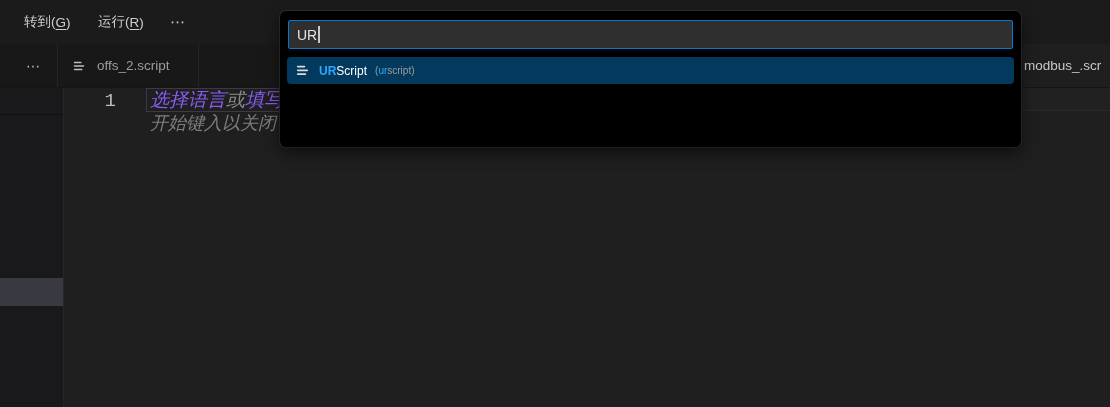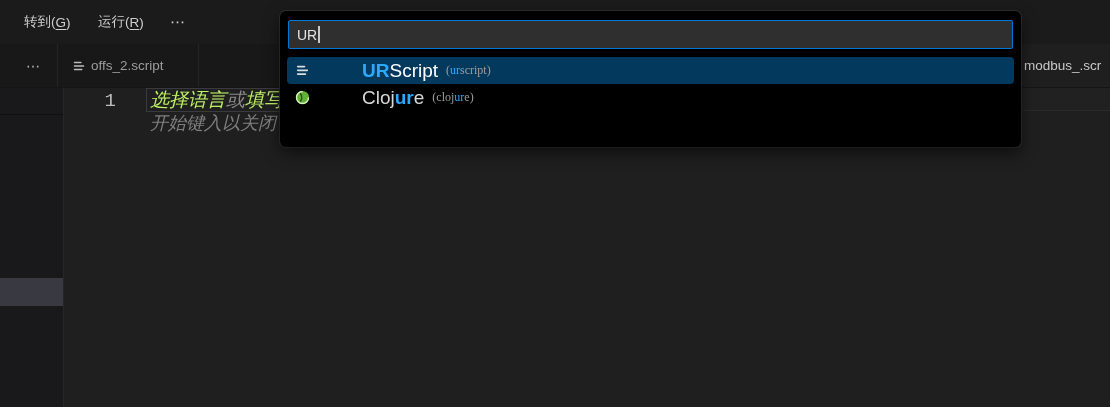--- a/index.html
+++ b/index.html
@@ -13,60 +13,60 @@
   .menu-item{position:absolute;top:0;height:44px;display:flex;align-items:center;
     font-size:13.5px;color:#cfcfcf;padding:0 10px;cursor:default;}
   .menu-item .mn{text-decoration:underline;text-underline-offset:2px;}
   .menu-frag{position:absolute;left:-4px;top:0;height:44px;display:flex;align-items:center;font-size:13.5px;color:#cfcfcf;}
   .menu-more{position:absolute;left:162px;top:0;height:44px;display:flex;align-items:center;
     font-size:15px;letter-spacing:2px;color:#cfcfcf;padding:0 8px;}
   
   .tabbar{position:absolute;left:0;top:44px;width:1110px;height:44px;background:#181818;border-bottom:1px solid #151515;box-sizing:border-box;}
   .tab-more{position:absolute;left:18px;top:0;height:43px;display:flex;align-items:center;
     font-size:14px;letter-spacing:1.5px;color:#b9b9b9;padding:0 8px;}
-  .tab{position:absolute;top:0;height:43px;display:flex;align-items:center;gap:5px;
+  .tab{position:absolute;top:0;height:43px;display:flex;align-items:center;gap:11px;
     font-size:13.5px;color:#9d9d9d;padding:0 14px;box-sizing:border-box;
     border-left:1px solid #252525;border-right:1px solid #252525;overflow:hidden;white-space:nowrap;}
   .tab .ticon{display:flex;align-items:center;color:#bdbdbd;flex:0 0 auto;}
   .tab1{left:57px;width:142px;}
   .tab2{left:198px;width:130px;border-right:none;}
   .tab3{left:1012px;width:110px;background:#1f1f1f;color:#c9c9c9;border-left:none;border-right:none;padding-left:12px;}
   
   .leftrail{position:absolute;left:0;top:88px;width:63px;height:319px;background:#19191b;}
   .rail-divider{position:absolute;left:0;top:26px;width:63px;height:1px;background:#101010;}
   .rail-thumb{position:absolute;left:0;top:190px;width:63px;height:28px;background:#393941;}
   .gutter-divider{position:absolute;left:63px;top:88px;width:1px;height:319px;background:#262626;}
   .editor{position:absolute;left:64px;top:88px;width:1046px;height:319px;background:#1f1f1f;}
   .linenum{position:absolute;left:0;top:2px;width:52px;text-align:right;
     font-family:"Liberation Mono",monospace;font-size:19px;color:#bcbcbc;}
   .hintbox{position:absolute;left:82px;top:0px;width:210px;height:22px;border:1px solid #3a3a40;}
   .hint1{position:absolute;left:86px;top:1px;font-size:19px;font-style:italic;white-space:nowrap;line-height:22px;}
-  .hint1 .hlink{color:#bef264;cursor:pointer;font-family:Liberation Mono, monospace;}
+  .hint1 .hlink{color:#8b5cf6;cursor:pointer;font-family:Liberation Mono, monospace;}
   .hint1 .hsep{color:#8a8a8a;}
   .hint2{position:absolute;left:86px;top:24px;font-size:18px;font-style:italic;color:#7f7f7f;white-space:nowrap;line-height:23px;}
   
   .crumbs{position:absolute;left:1021px;top:88px;width:89px;height:22px;background:#212121;
     border-bottom:1px solid #2a2a2a;}
   
   .quickinput{position:absolute;left:280px;top:11px;width:741px;height:136px;background:#000000;
     border-radius:6px;box-shadow:0 6px 16px rgba(0,0,0,.55), 0 0 0 1px #303030;z-index:50;box-sizing:border-box;}
   .qi-inputbox{position:absolute;left:8px;top:9px;width:725px;height:29px;background:#2f2f2f;
     border:1px solid #0078d4;border-radius:2px;box-sizing:border-box;display:flex;align-items:center;padding:0 8px;}
   .qi-text{font-size:14px;color:#e4e4e4;}
   .caret{display:inline-block;width:1.5px;height:17px;background:#c8c8c8;margin-left:1px;}
   .qi-list{position:absolute;left:7px;top:46px;width:727px;}
   .qi-row{height:27px;display:flex;align-items:center;gap:8px;padding:0 8px;border-radius:4px;
     box-sizing:border-box;cursor:pointer;}
   .qi-row.selected{background:#04395e;}
   .qi-icon{display:flex;align-items:center;width:16px;flex:0 0 auto;color:#c5c5c5;}
   .qi-row.selected .qi-icon{color:#dcdcdc;}
-  .qi-label{font-size:19px;color:#d7d7d7;white-space:pre;margin-left:43px;}
+  .qi-label{font-size:12px;color:#d7d7d7;white-space:pre;}
   .qi-row.selected .qi-label{color:#ffffff;}
   .qi-label .hl{color:#2aaaff;font-weight:bold;}
-  .qi-desc{font-size:12px;color:#9d9d9d;white-space:pre;font-family:Liberation Serif, serif;}
+  .qi-desc{font-size:10px;color:#9d9d9d;white-space:pre;}
   .qi-desc .hl{color:#2aaaff;}
 </style>
 </head>
 <body>
 
 <div class="screen">
 
   <div class="menubar">
     <span class="menu-frag">)</span>
     <div class="menu-item" style="left:14px;">
@@ -126,27 +126,16 @@
           <span class="qi-icon">
             <svg width="15" height="15" viewBox="0 0 16 16" fill="currentColor">
               <rect x="2" y="3" width="9" height="1.7" rx="0.85"></rect>
               <rect x="2" y="7" width="12" height="1.7" rx="0.85"></rect>
               <rect x="2" y="11" width="10" height="1.7" rx="0.85"></rect>
             </svg>
           </span>
           <span class="qi-label"><span class="hl">UR</span><span>Script</span></span>
           <span class="qi-desc"><span>(</span><span class="hl">ur</span><span>script)</span></span>
         </div>
-        <div class="qi-row">
-          <span class="qi-icon">
-            <svg width="15" height="15" viewBox="0 0 16 16">
-              <circle cx="8" cy="8" r="7" fill="#63b132"></circle>
-              <path d="M8 1.6 A6.4 6.4 0 1 0 14.4 8" fill="none" stroke="#d8f3c4" stroke-width="1.5"></path>
-              <path d="M5.6 12.6 C7.6 10 7.6 6 5.6 3.4" fill="none" stroke="#245016" stroke-width="1.6"></path>
-            </svg>
-          </span>
-          <span class="qi-label"><span>Cloj</span><span class="hl">ur</span><span>e</span></span>
-          <span class="qi-desc"><span>(cloj</span><span class="hl">ur</span><span>e)</span></span>
-        </div>
       </div>
   </div>
 
 </div>
 
 </body></html>

